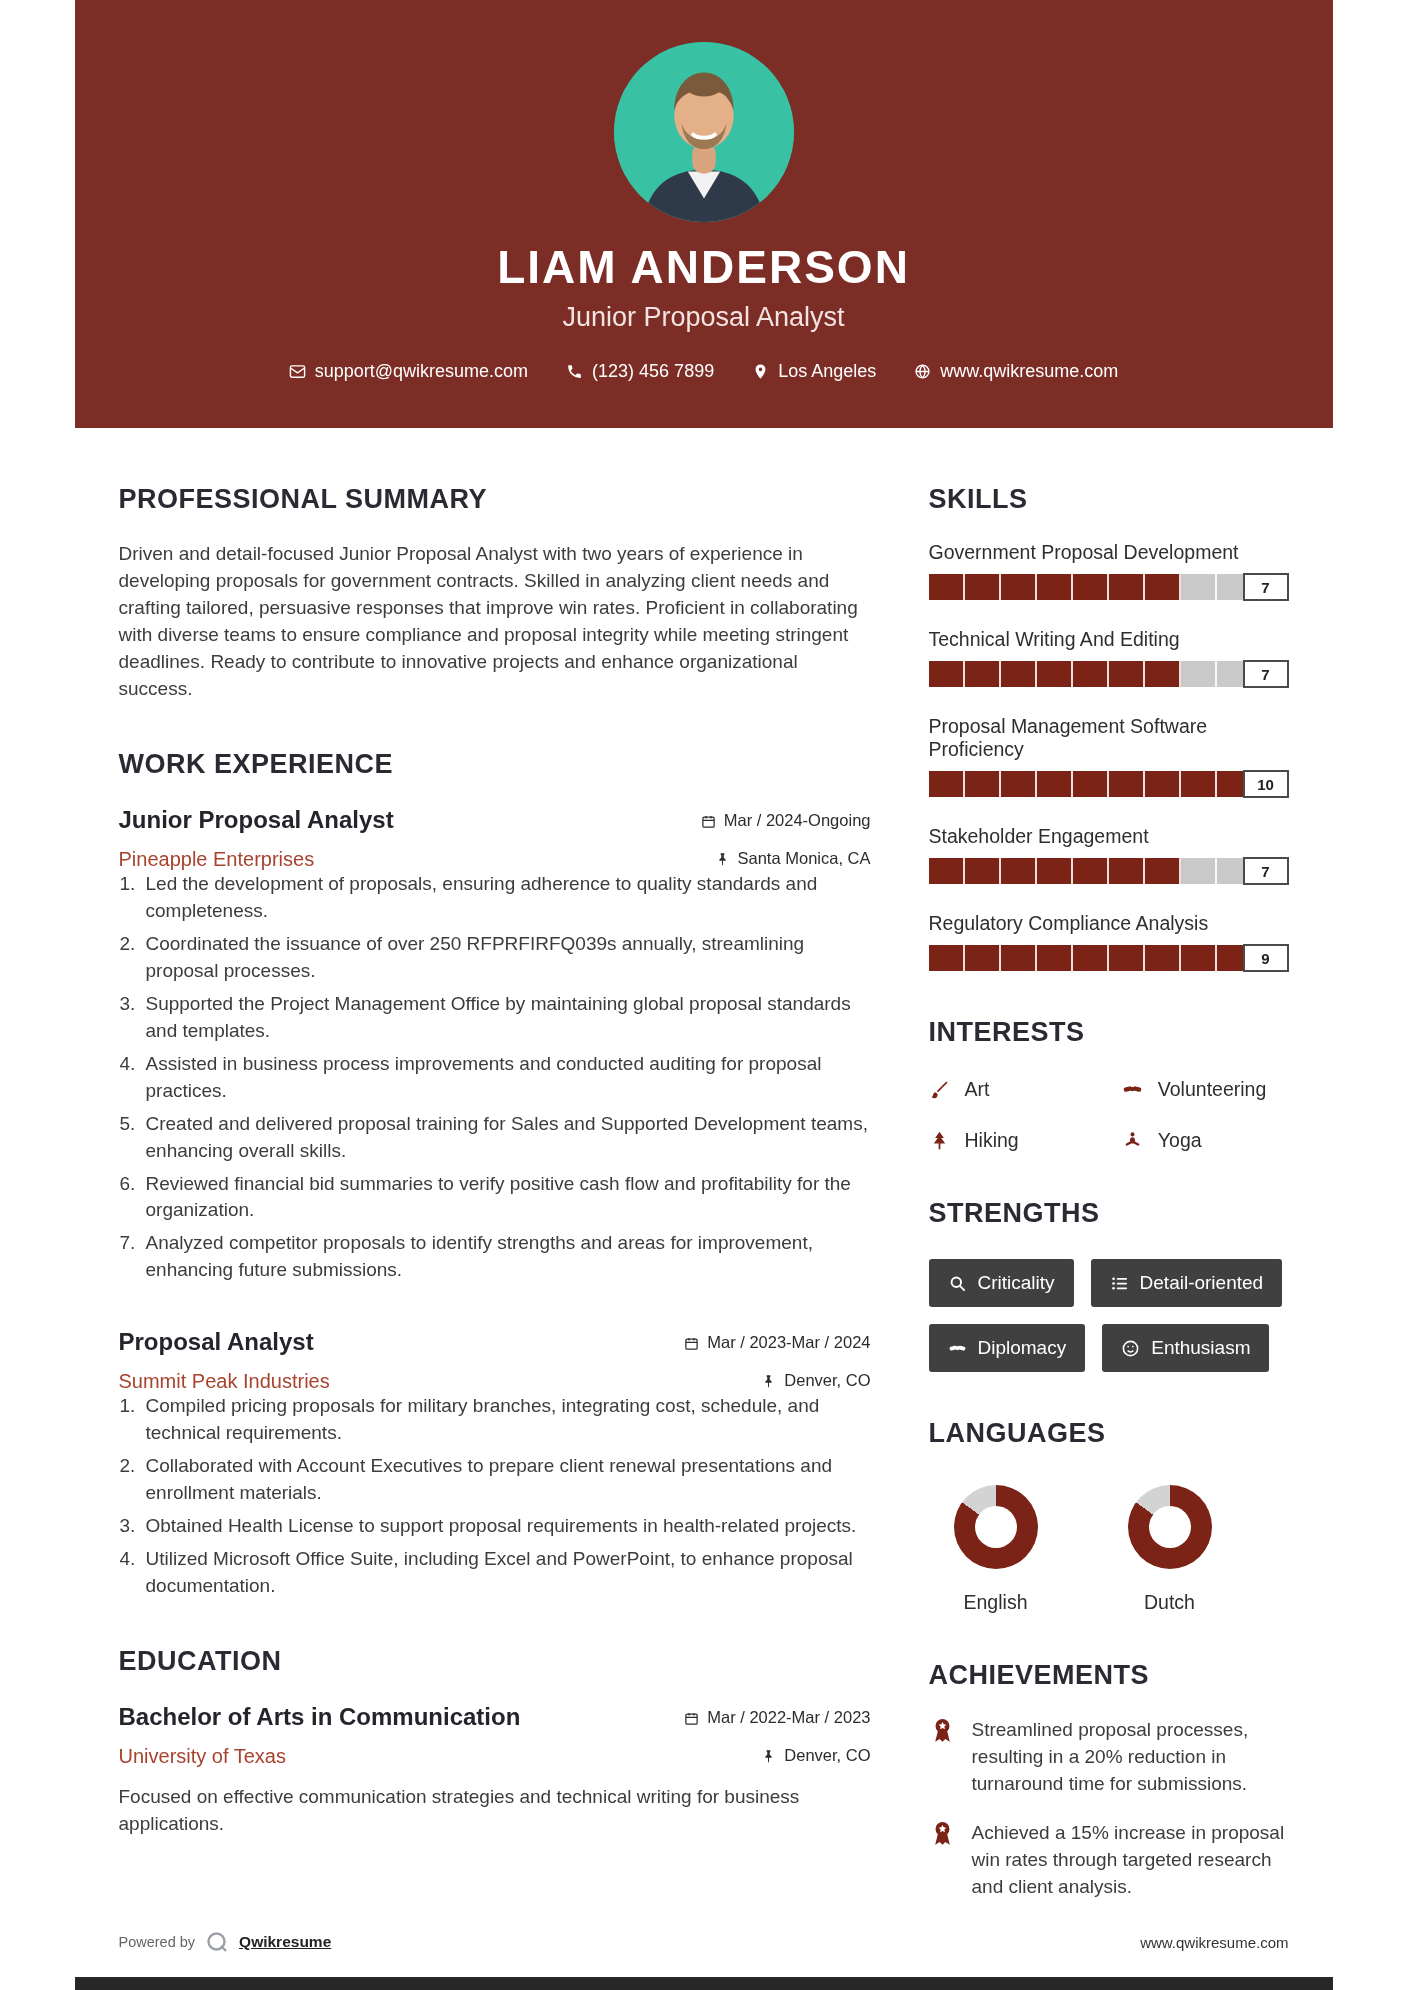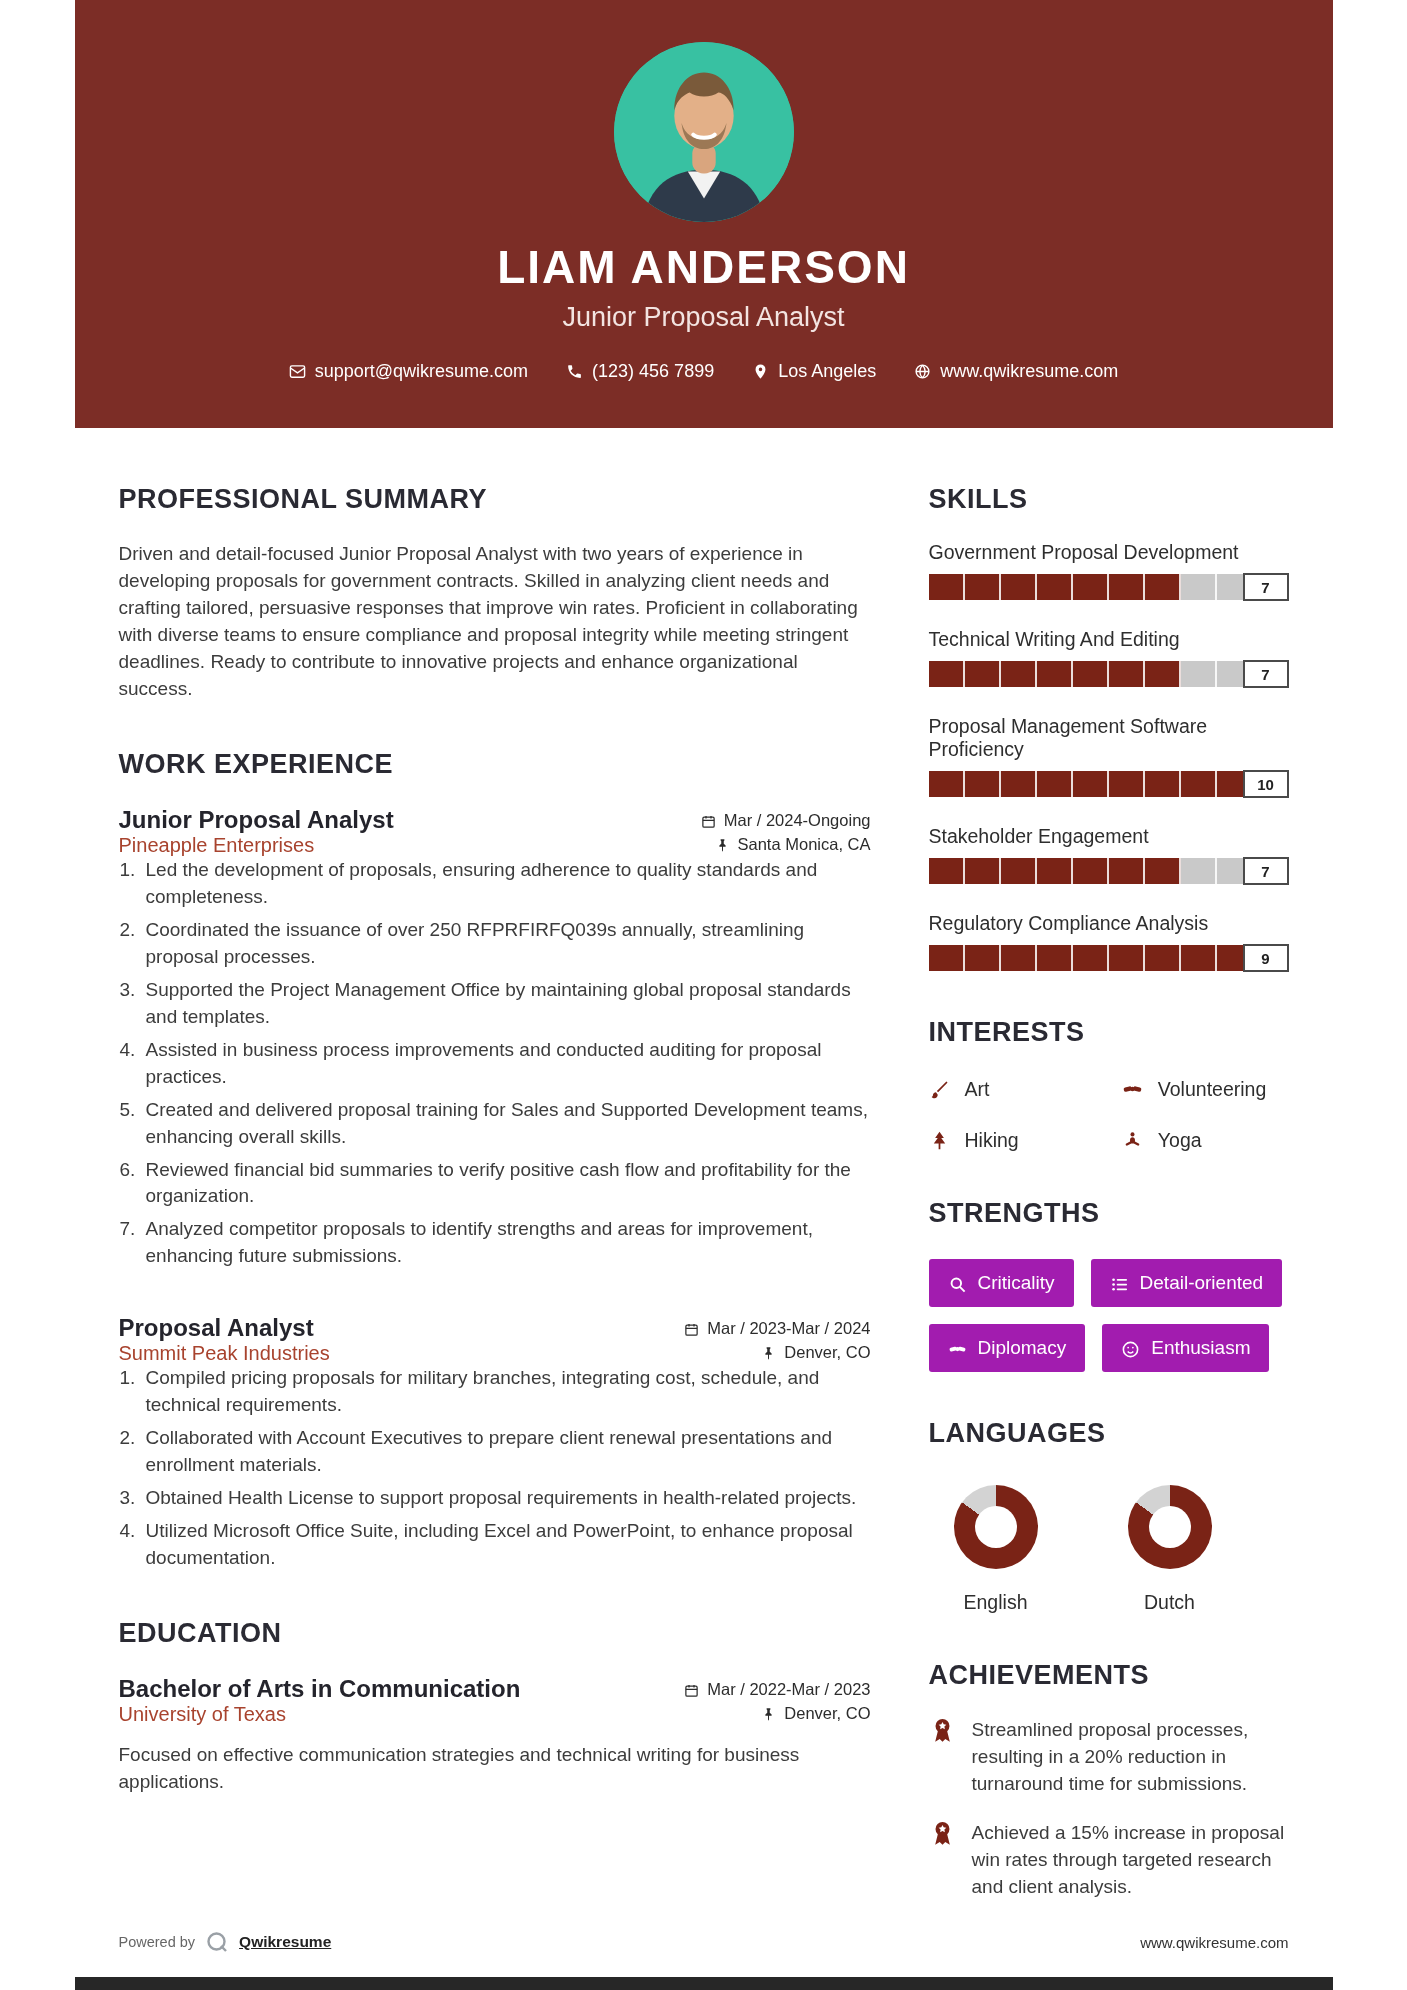--- a/index.html
+++ b/index.html
@@ -22,21 +22,21 @@
   .main{display:flex;padding:0 44px;margin-top:56px;gap:58px}
   .col-left{flex:0 0 752px;width:752px}
   .col-right{flex:1;min-width:0}
   h2.sec{font-size:27px;font-weight:700;color:#2a2a33;letter-spacing:.5px;margin-bottom:26px}
   .section{margin-bottom:46px}
   .body-text{font-size:19px;line-height:1.42;color:#3c3c3c}
 
   
   .job{margin-bottom:44px}
   .job-head,.job-sub{display:flex;justify-content:space-between;align-items:baseline}
-  .job-sub{margin-top:0}
+  .job-sub{margin-top:14px}
   .job-title{font-size:24px;font-weight:700;color:#24242c}
   .job-meta{display:flex;align-items:center;gap:8px;font-size:16.5px;color:#2c2c2c;white-space:nowrap}
   .micon{width:15px;height:15px;color:#2c2c2c;position:relative;top:1px}
   .company{font-size:20px;color:#a8432e}
   .bullets{counter-reset:li}
   .bullets li{list-style:none;counter-increment:li;position:relative;padding-left:27px;font-size:19px;line-height:1.42;color:#3c3c3c;margin-bottom:6px}
   .bullets li::before{content:counter(li) ".";position:absolute;left:1px;color:#3c3c3c}
   .edu-desc{margin-top:16px}
 
   
@@ -47,21 +47,21 @@
   .skill-seg{position:absolute;inset:0;background-image:repeating-linear-gradient(90deg,transparent 0,transparent calc(10% - 2px),rgba(255,255,255,.85) calc(10% - 2px),rgba(255,255,255,.85) 10%)}
   .skill-score{position:absolute;right:0;top:50%;transform:translateY(-50%);width:46px;height:28px;background:#fff;border:2px solid #4a4a4a;display:flex;align-items:center;justify-content:center;font-size:15px;font-weight:700;color:#222}
 
   
   .interests-grid{display:grid;grid-template-columns:1.1fr 1fr;row-gap:28px;column-gap:10px;padding-top:4px}
   .interest{display:flex;align-items:center;gap:15px;font-size:19.5px;color:#2e2e2e}
   .iicon{width:21px;height:21px;color:#7a2316;flex:0 0 21px}
 
   
   .strengths{display:flex;flex-wrap:wrap;gap:17px;padding-top:4px}
-  .chip{display:inline-flex;align-items:flex-end;gap:11px;background:#a21caf;color:#fff;font-size:19px;padding:13px 19px;border-radius:3px}
+  .chip{display:inline-flex;align-items:center;gap:11px;background:#404040;color:#fff;font-size:19px;padding:13px 19px;border-radius:3px}
   .chip .iicon{color:#fff;width:19px;height:19px;flex:0 0 19px}
 
   
   .langs{display:flex;gap:56px;padding:10px 0 0 8px}
   .lang{width:118px;display:flex;flex-direction:column;align-items:center}
   .donut{width:84px;height:84px;border-radius:50%;position:relative;background:#7a2316}
   .donut::after{content:"";position:absolute;inset:21px;background:#fff;border-radius:50%}
   .lang-name{margin-top:22px;font-size:19.5px;color:#2e2e2e}
 
   

